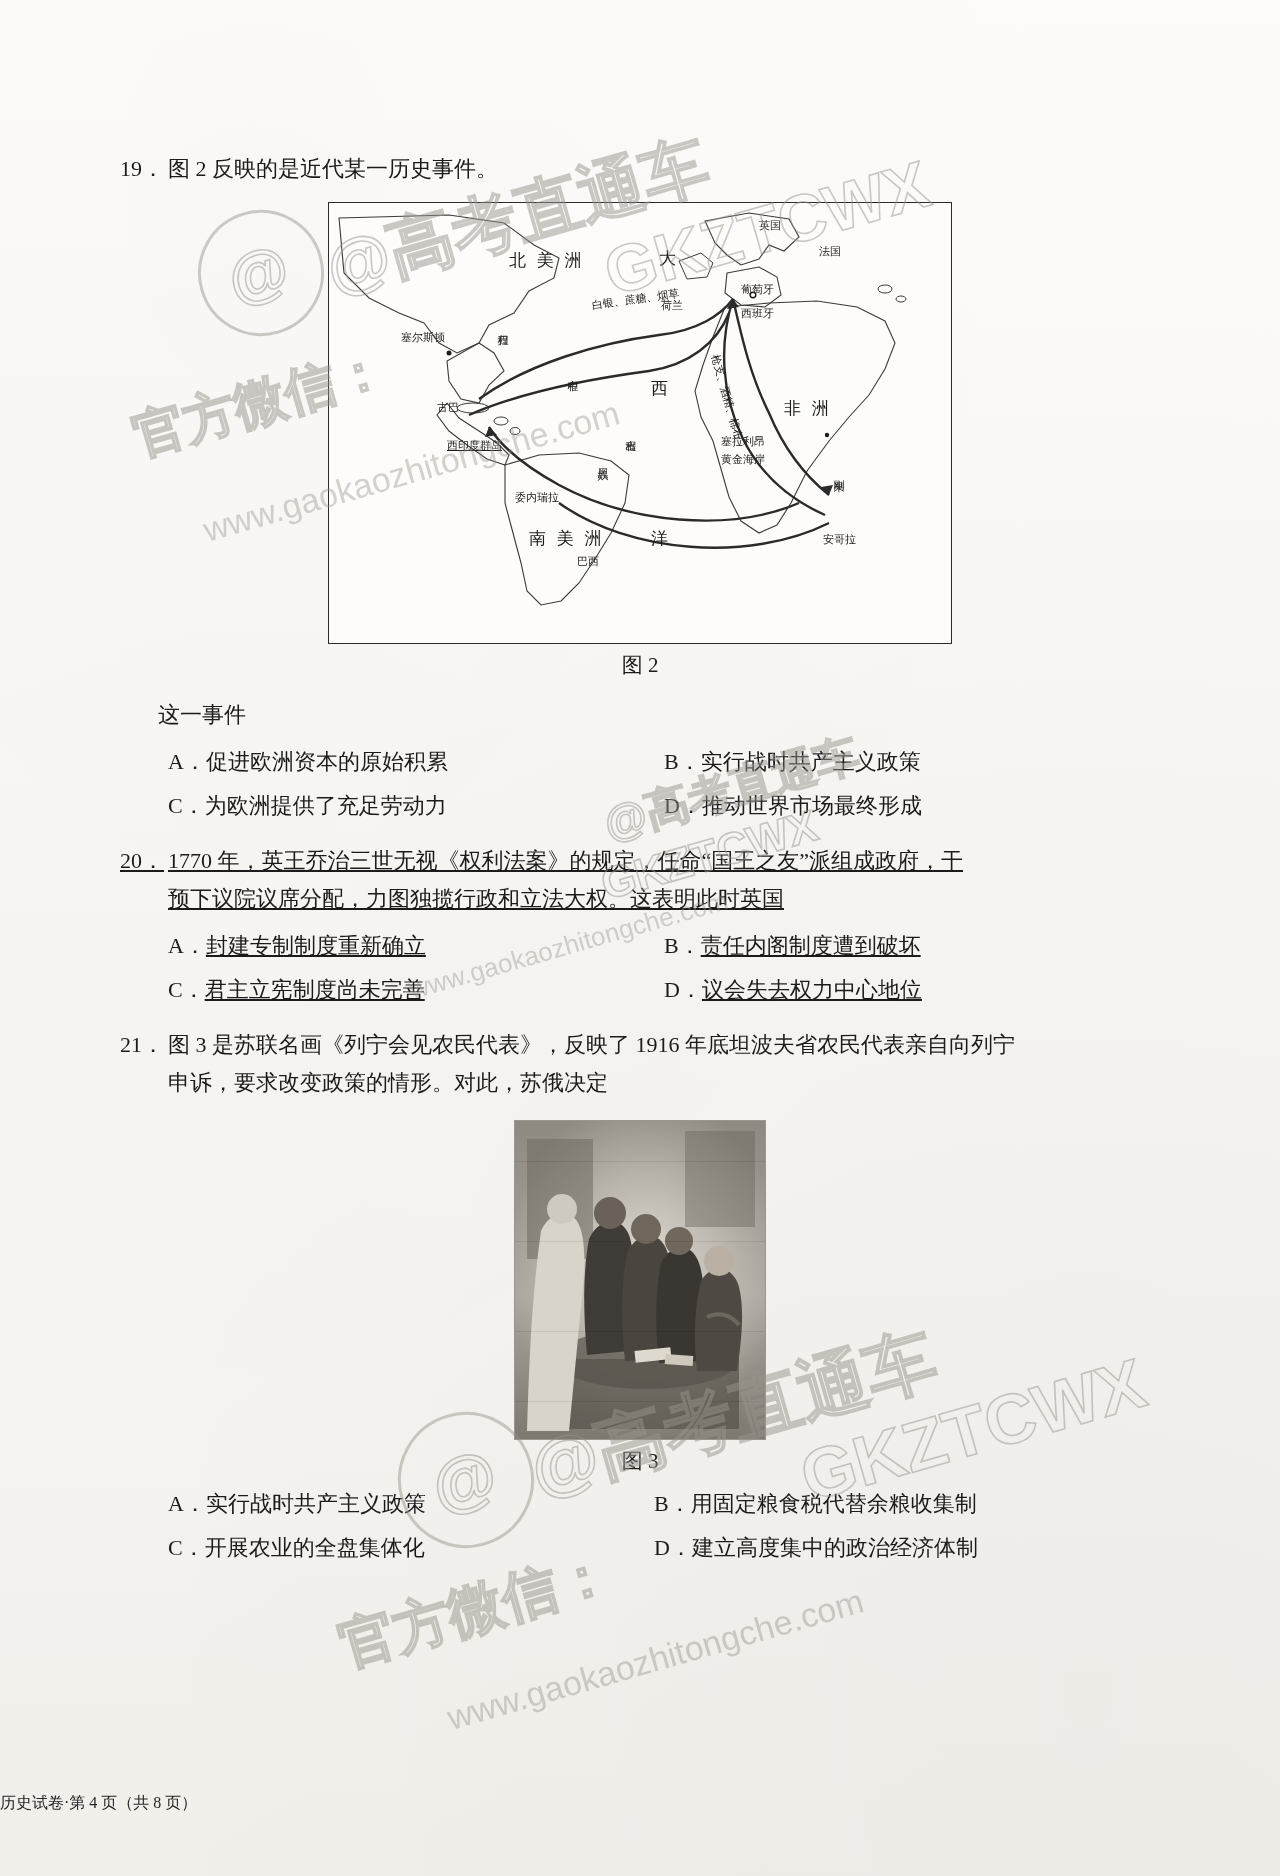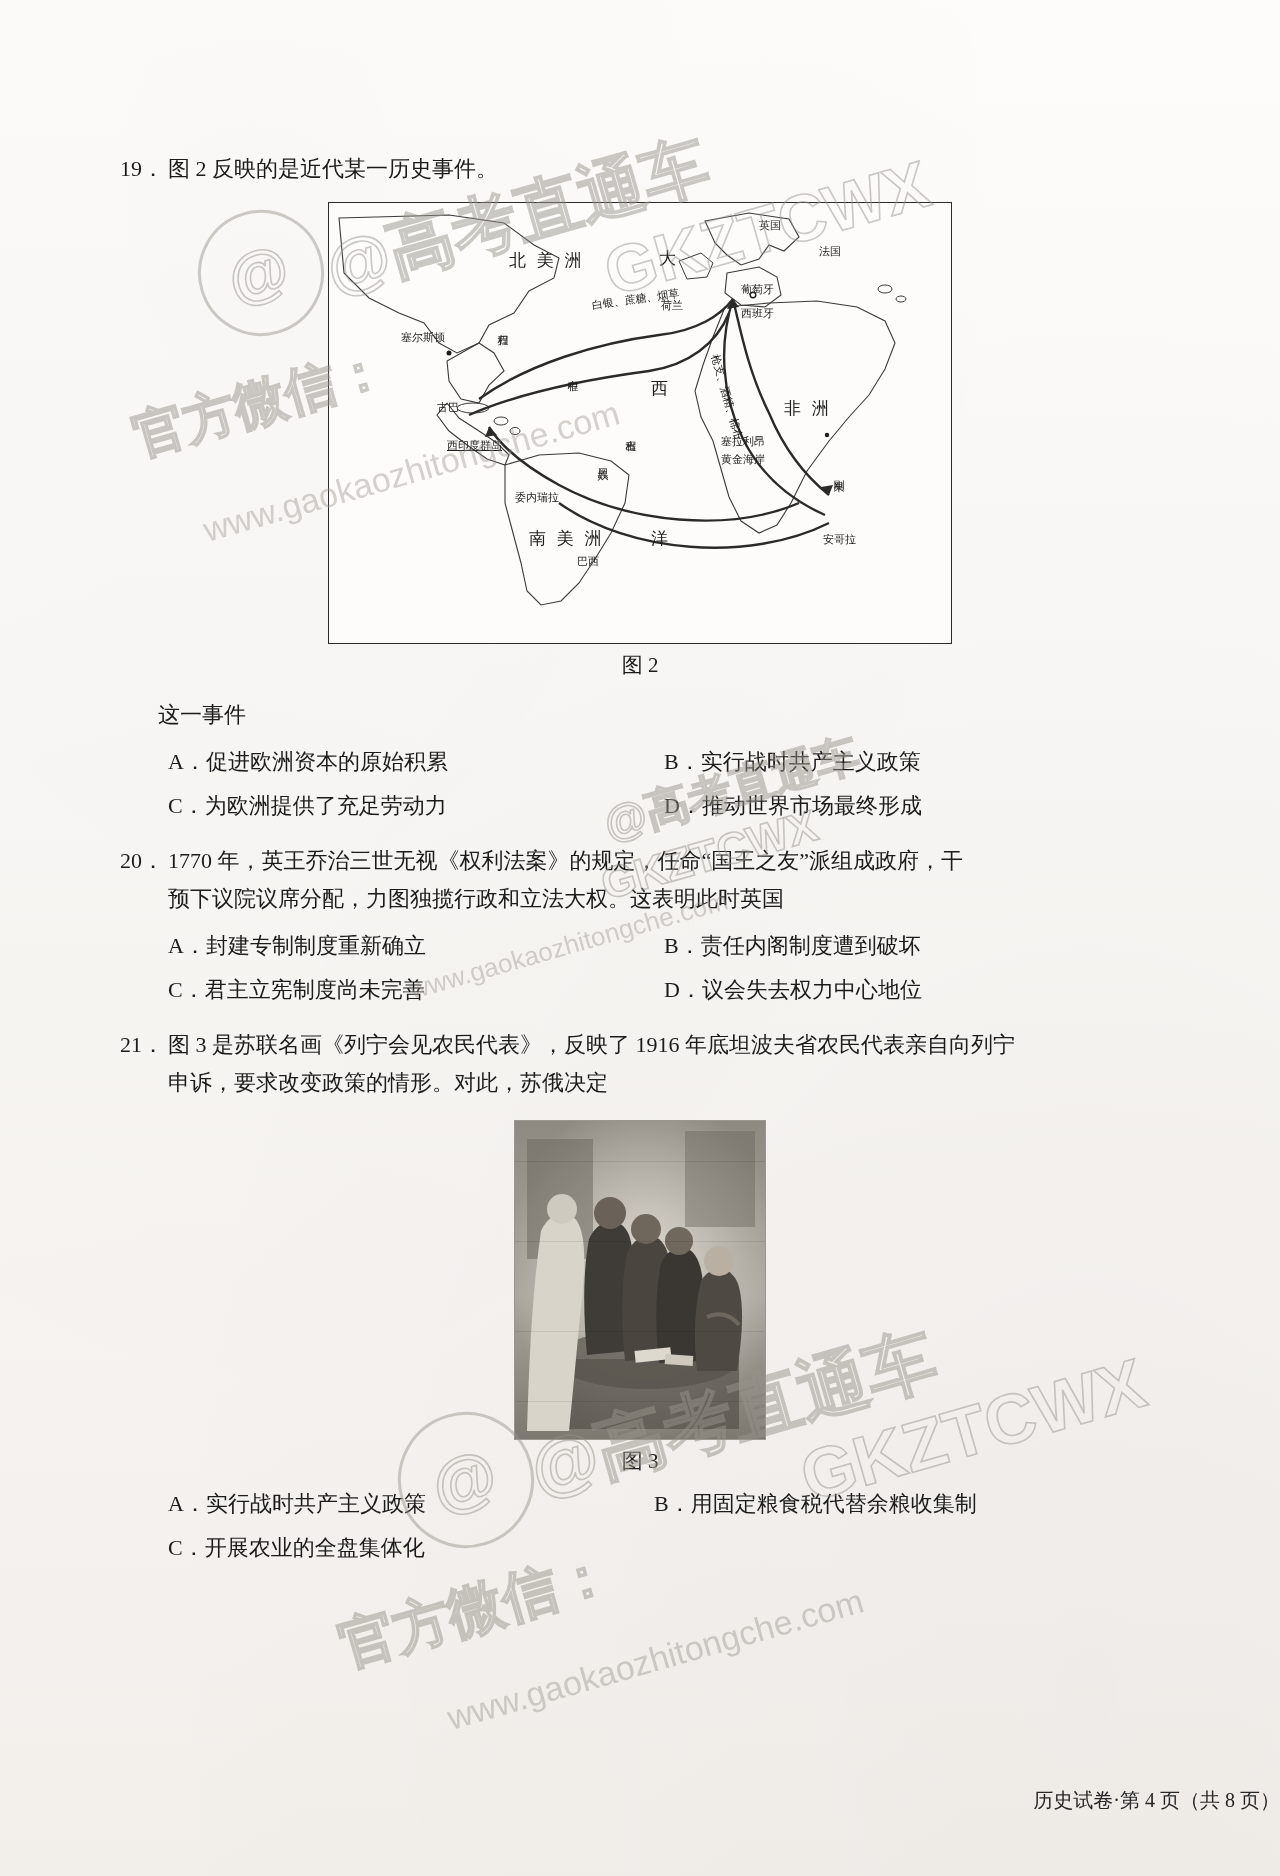--- a/index.html
+++ b/index.html
@@ -154,22 +154,22 @@
     border: 3px solid rgba(152,148,140,0.48);
     pointer-events: none;
   }
 
   
   .footer {
     position: absolute;
     left: 0;
     right: 0;
     bottom: 62px;
-    text-align: right;
-    font-size: 20px;
+    text-align: left;
+    font-size: 16px;
     color: #262626;
   }
 </style>
 </head>
 <body>
 
 <div class="page">
   <div class="paper-tint"></div>
 
   <div class="content">
@@ -269,21 +269,21 @@
           <div class="opt">
             <span class="letter">C．</span><span>为欧洲提供了充足劳动力</span>
           </div>
           <div class="opt">
             <span class="letter">D．</span><span>推动世界市场最终形成</span>
           </div>
         </div>
       </div>
     </div>
 
-    <div class="q" style="margin-top:14px;">
+    <div class="q" style="margin-top:14px;text-decoration:underline;">
       <div class="q-line">
         <span class="q-num">20．</span>
         <span class="q-text">1770 年，英王乔治三世无视《权利法案》的规定，任命“国王之友”派组成政府，干</span>
       </div>
       <div class="q-indent">预下议院议席分配，力图独揽行政和立法大权。这表明此时英国</div>
 
       <div class="options">
         <div class="opt-row">
           <div class="opt">
             <span class="letter">A．</span><span>封建专制制度重新确立</span>
@@ -368,20 +368,23 @@
             <span class="letter">A．</span><span>实行战时共产主义政策</span>
           </div>
           <div class="opt">
             <span class="letter">B．</span><span>用固定粮食税代替余粮收集制</span>
           </div>
         </div>
         <div class="opt-row wide">
           <div class="opt">
             <span class="letter">C．</span><span>开展农业的全盘集体化</span>
           </div>
+          <div class="opt">
+            <span class="letter">D．</span><span>建立高度集中的政治经济体制</span>
+          </div>
         </div>
       </div>
     </div>
 
   </div>
 
   <div class="wm-circle" style="left:198px; top:210px; width:120px; height:120px; transform:rotate(-16deg);"></div>
   <div class="wm outline" style="left:228px; top:238px; font-size:62px; transform:rotate(-16deg);">@</div>
   <div class="wm outline" style="left:320px; top:172px; font-size:66px; transform:rotate(-16deg);">@高考直通车</div>
   <div class="wm outline" style="left:600px; top:190px; font-size:66px; transform:rotate(-16deg);">GKZTCWX</div>

